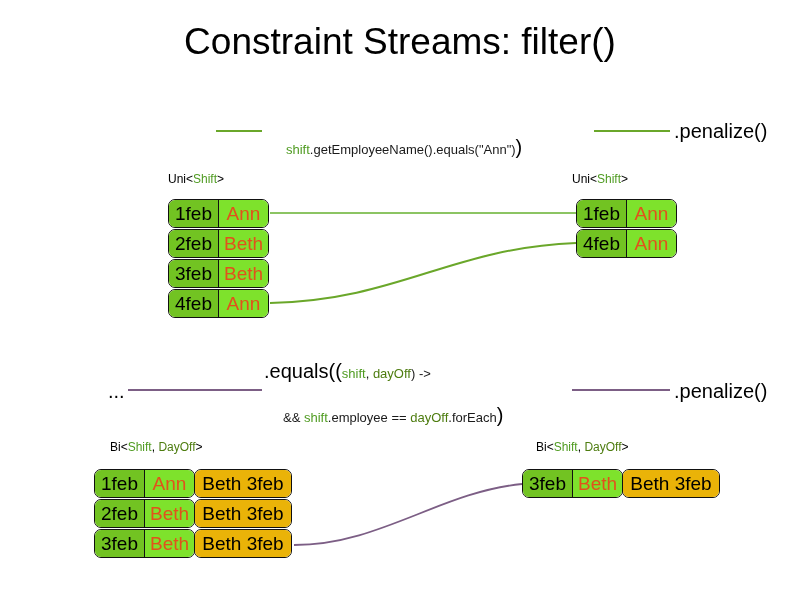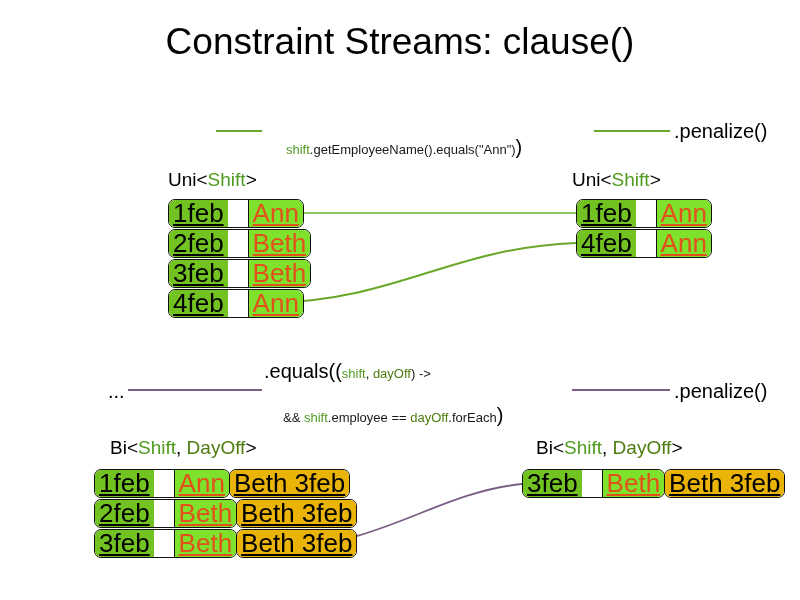--- a/index.html
+++ b/index.html
@@ -92,21 +92,21 @@
     left: 290px; top: 383px;
   }
   #filter-2-line3 {
     position: absolute;
     left: 283px; top: 403px;
   }
 
   
   .type-label {
     position: absolute;
-    font-size: 19px;
+    font-size: 12px;
     line-height: 23px;
     white-space: nowrap;
   }
   #type-uni-left  { left: 168px; top: 168px; }
   #type-uni-right { left: 572px; top: 168px; }
   #type-bi-left   { left: 110px; top: 436px; }
   #type-bi-right  { left: 536px; top: 436px; }
 
   
   .tuple-row {
@@ -122,38 +122,36 @@
     border-radius: 7px;
     box-sizing: border-box;
     overflow: hidden;
     height: 29px;
   }
   .fact + .fact { margin-left: -1px; }
   .cell {
     display: flex;
     align-items: center;
     justify-content: center;
-    font-size: 26px;
+    font-size: 19px;
     line-height: 19px;
     padding: 0 4px;
     box-sizing: border-box;
     white-space: nowrap;
-    text-decoration: underline;
   }
   .cell + .cell { border-left: 1.6px solid #111111; }
   .shift-date {
     background: #72c322;
     color: #000000;
     min-width: 49px;
   }
   .shift-emp {
     background: #7ee22c;
     color: #e2511c;
     min-width: 50px;
-    margin-left: 20px;
   }
   .dayoff-cell {
     background: #eab308;
     color: #000000;
     min-width: 96px;
   }
 
   
   #row-u1 { left: 168px; top: 199px; }
   #row-u2 { left: 168px; top: 229px; }
@@ -183,21 +181,21 @@
     <path d="M 270 213 L 576 213" stroke="#8cc463" stroke-width="2" fill="none"></path>
     <path d="M 270 303 C 400 300 450 248 576 243" stroke="#6aa72a" stroke-width="2" fill="none"></path>
 
     <line x1="128" y1="390" x2="262" y2="390" stroke="#7c5e85" stroke-width="2.2"></line>
 
     <line x1="572" y1="390" x2="670" y2="390" stroke="#7c5e85" stroke-width="2.2"></line>
 
     <path d="M 294 545 C 380 545 440 492 522 484" stroke="#7c5e85" stroke-width="1.8" fill="none"></path>
   </svg>
 
-  <div id="title">Constraint Streams: clause()</div>
+  <div id="title">Constraint Streams: filter()</div>
 
 
   <div id="filter-1-line2" class="code-big">
     <span class="code-small tok-green">shift</span><span class="code-small tok-dark">.getEmployeeName().equals("Ann")</span><span>)</span>
   </div>
 
   <div id="penalize-1" class="code-big">.penalize()</div>
 
   <div id="type-uni-left" class="type-label">
     <span>Uni&lt;</span><span class="tok-green">Shift</span><span>&gt;</span>

